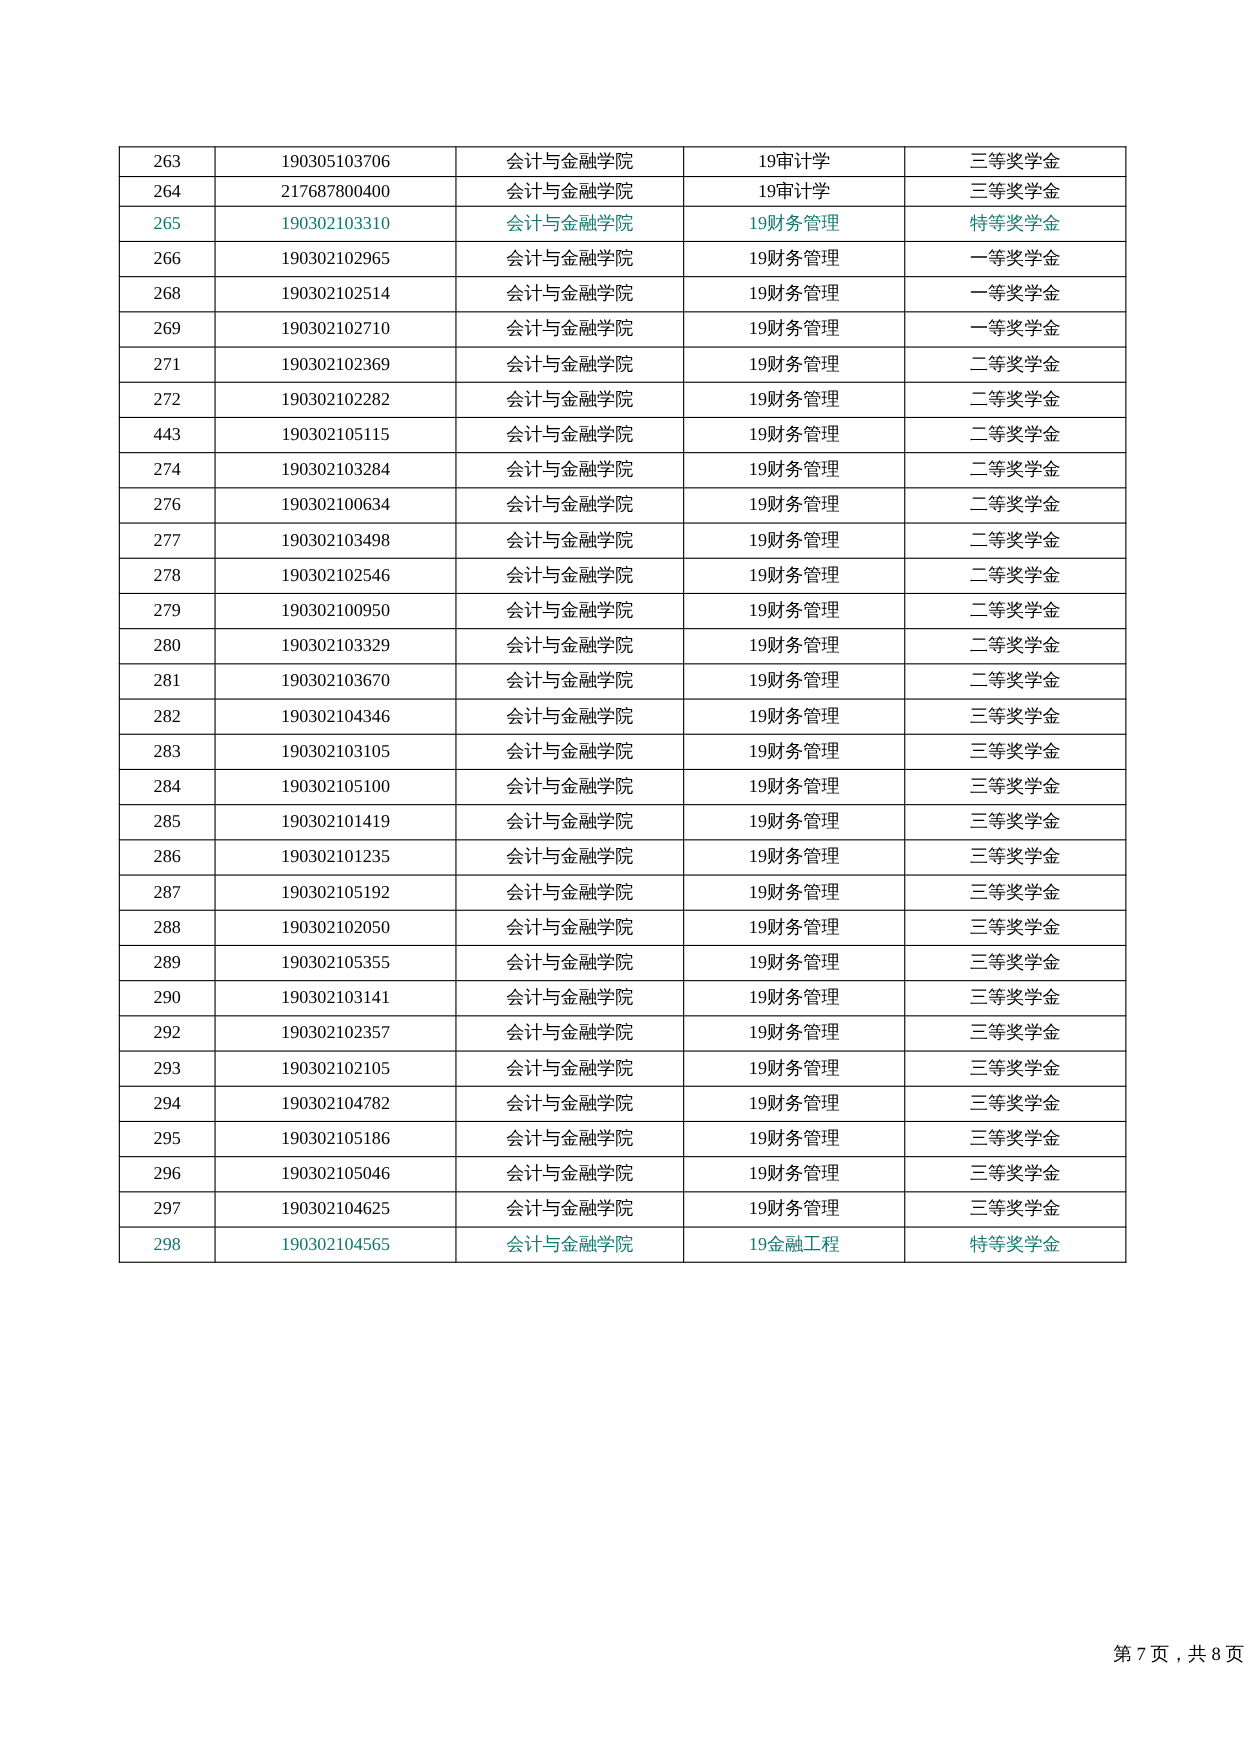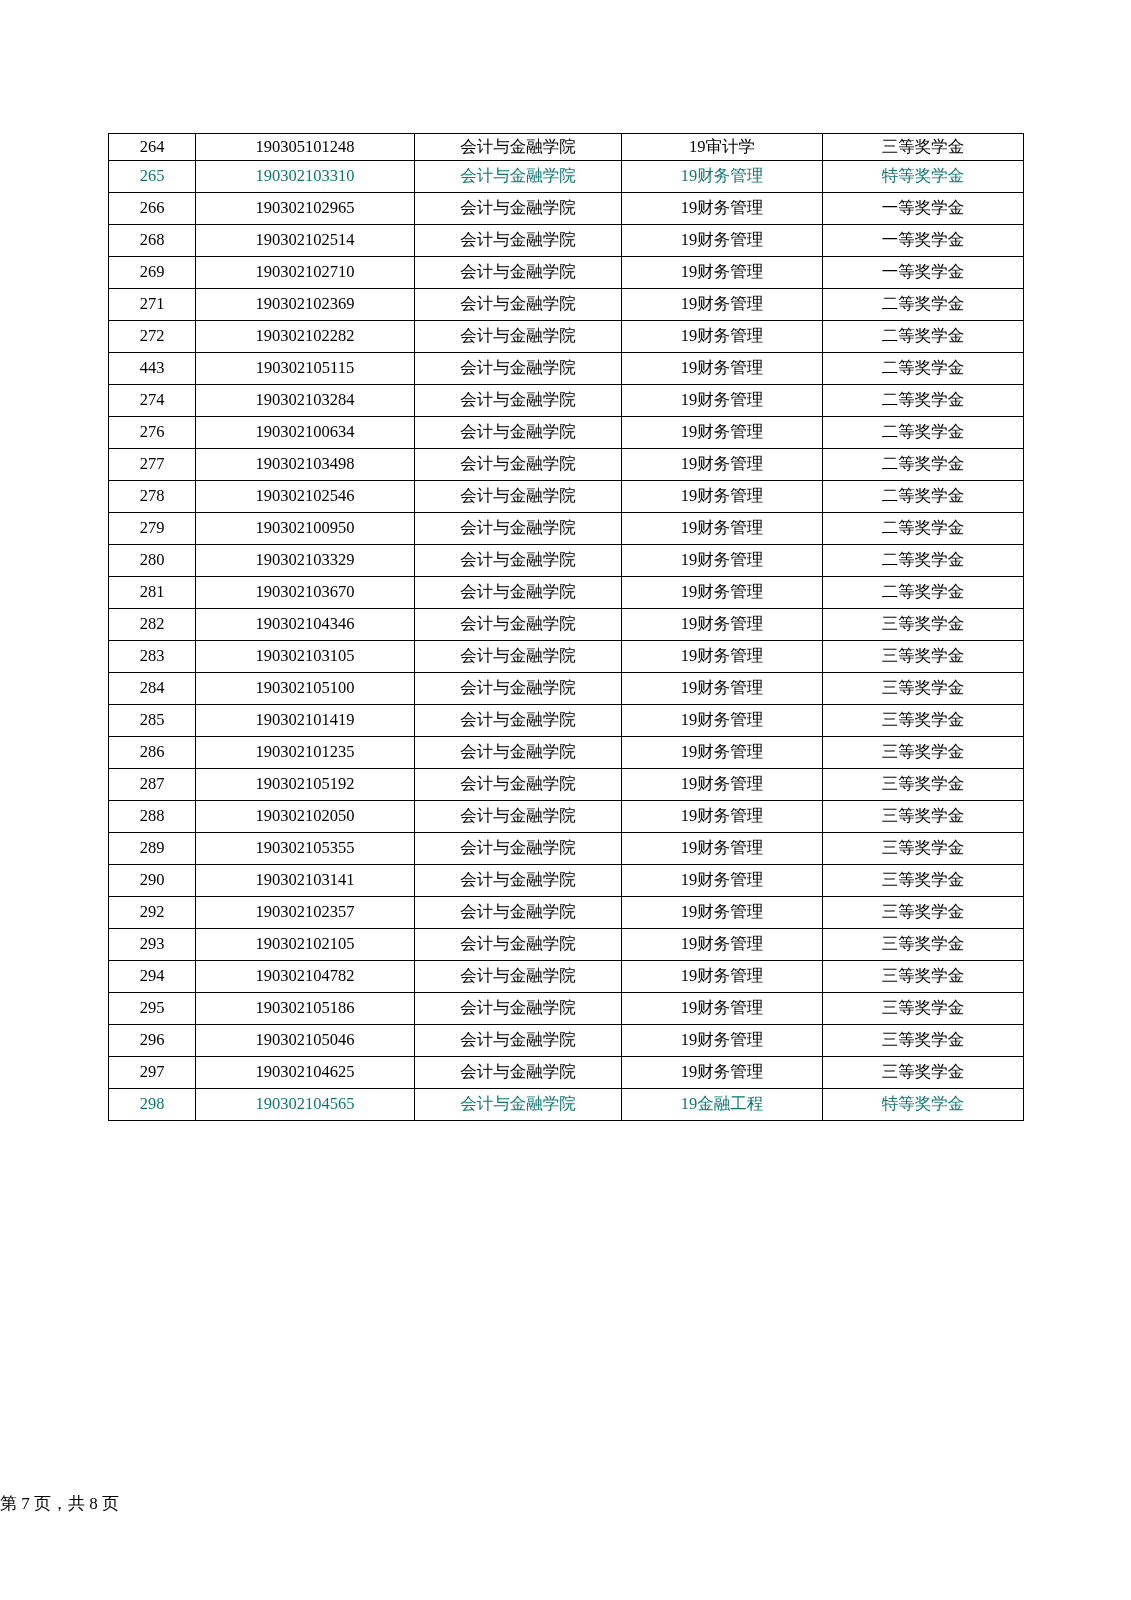--- a/index.html
+++ b/index.html
@@ -57,43 +57,50 @@
   }
   tr.special td {
     color: #0f766e;
     font-weight: normal;
   }
   .footer {
     position: absolute;
     left: 0;
     top: 1492px;
     width: 1131px;
-    text-align: left;
+    text-align: right;
     font-size: 17px;
     font-family: "Liberation Serif", "DejaVu Serif", serif;
   }
 </style>
 </head>
 <body>
 
 <div class="page">
 
   <div class="table-wrap">
     <table class="scholarship">
       <colgroup>
         <col class="c-idx">
         <col class="c-id">
         <col class="c-college">
         <col class="c-major">
         <col class="c-award">
       </colgroup>
       <tbody id="table-body">
           <tr class="tight">
+            <td>263</td>
+            <td>190305103706</td>
+            <td class="cjk">会计与金融学院</td>
+            <td class="cjk">19审计学</td>
+            <td class="cjk">三等奖学金</td>
+          </tr>
+          <tr class="tight">
             <td>264</td>
-            <td>190305101248</td>
+            <td>217687800400</td>
             <td class="cjk">会计与金融学院</td>
             <td class="cjk">19审计学</td>
             <td class="cjk">三等奖学金</td>
           </tr>
           <tr class="special">
             <td>265</td>
             <td>190302103310</td>
             <td class="cjk">会计与金融学院</td>
             <td class="cjk">19财务管理</td>
             <td class="cjk">特等奖学金</td>

